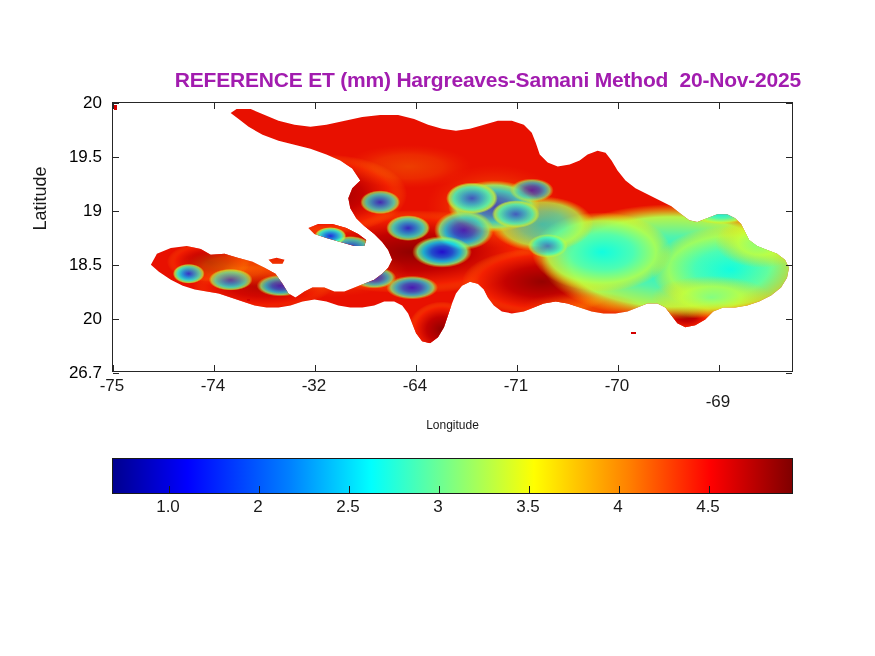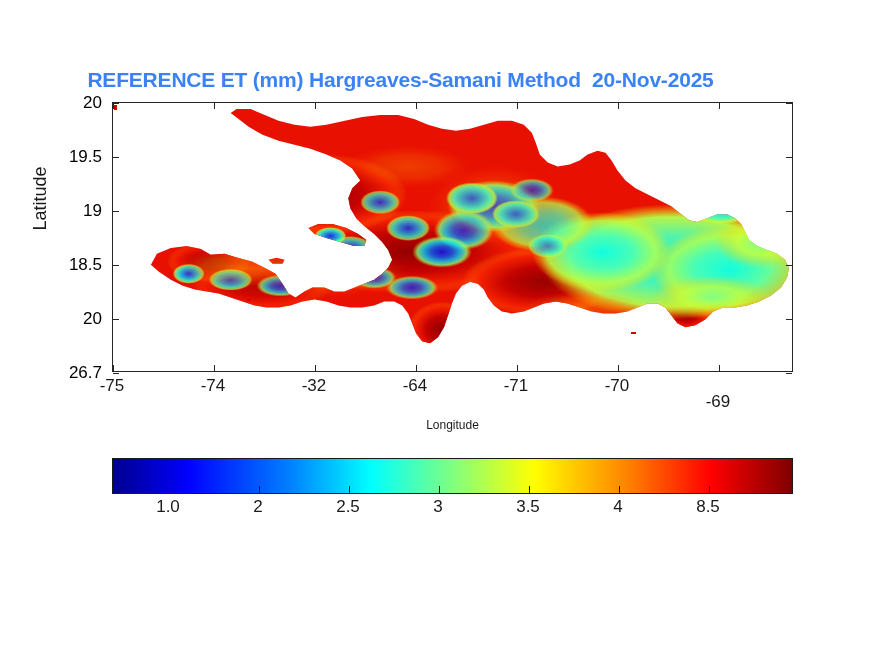--- a/index.html
+++ b/index.html
@@ -4,23 +4,23 @@
 <style>
   html,body{margin:0;padding:0;background:#ffffff;}
   body{width:875px;height:656px;position:relative;overflow:hidden;
        font-family:"Liberation Sans","DejaVu Sans",sans-serif;color:#000;}
 
   #figure{position:absolute;left:0;top:0;width:875px;height:656px;background:#fff;}
 
   
   #title{
     position:absolute;left:0;top:68px;width:801px;
-    text-align:center;
+    text-align:right;
     font-size:21px;font-weight:bold;letter-spacing:-0.2px;
-    color:#3b82f6;white-space:pre;
+    color:#a21caf;white-space:pre;
   }
 
   
   #axes{
     position:absolute;left:112px;top:102px;width:681px;height:270px;
     border:1.2px solid #262626;background:#ffffff;box-sizing:border-box;
   }
   #mapclip{position:absolute;left:0;top:0;width:100%;height:100%;overflow:hidden;}
   #mapsvg{display:block;width:100%;height:100%;}
 
@@ -260,15 +260,15 @@
       <div class="cbtick" style="left:596px;"></div>
     </div>
   </div>
 
   <div class="cblab" style="left:138px;">1.0</div>
   <div class="cblab" style="left:228px;">2</div>
   <div class="cblab" style="left:318px;">2.5</div>
   <div class="cblab" style="left:408px;">3</div>
   <div class="cblab" style="left:498px;">3.5</div>
   <div class="cblab" style="left:588px;">4</div>
-  <div class="cblab" style="left:678px;">8.5</div>
+  <div class="cblab" style="left:678px;">4.5</div>
 
 </div>
 
 </body></html>

